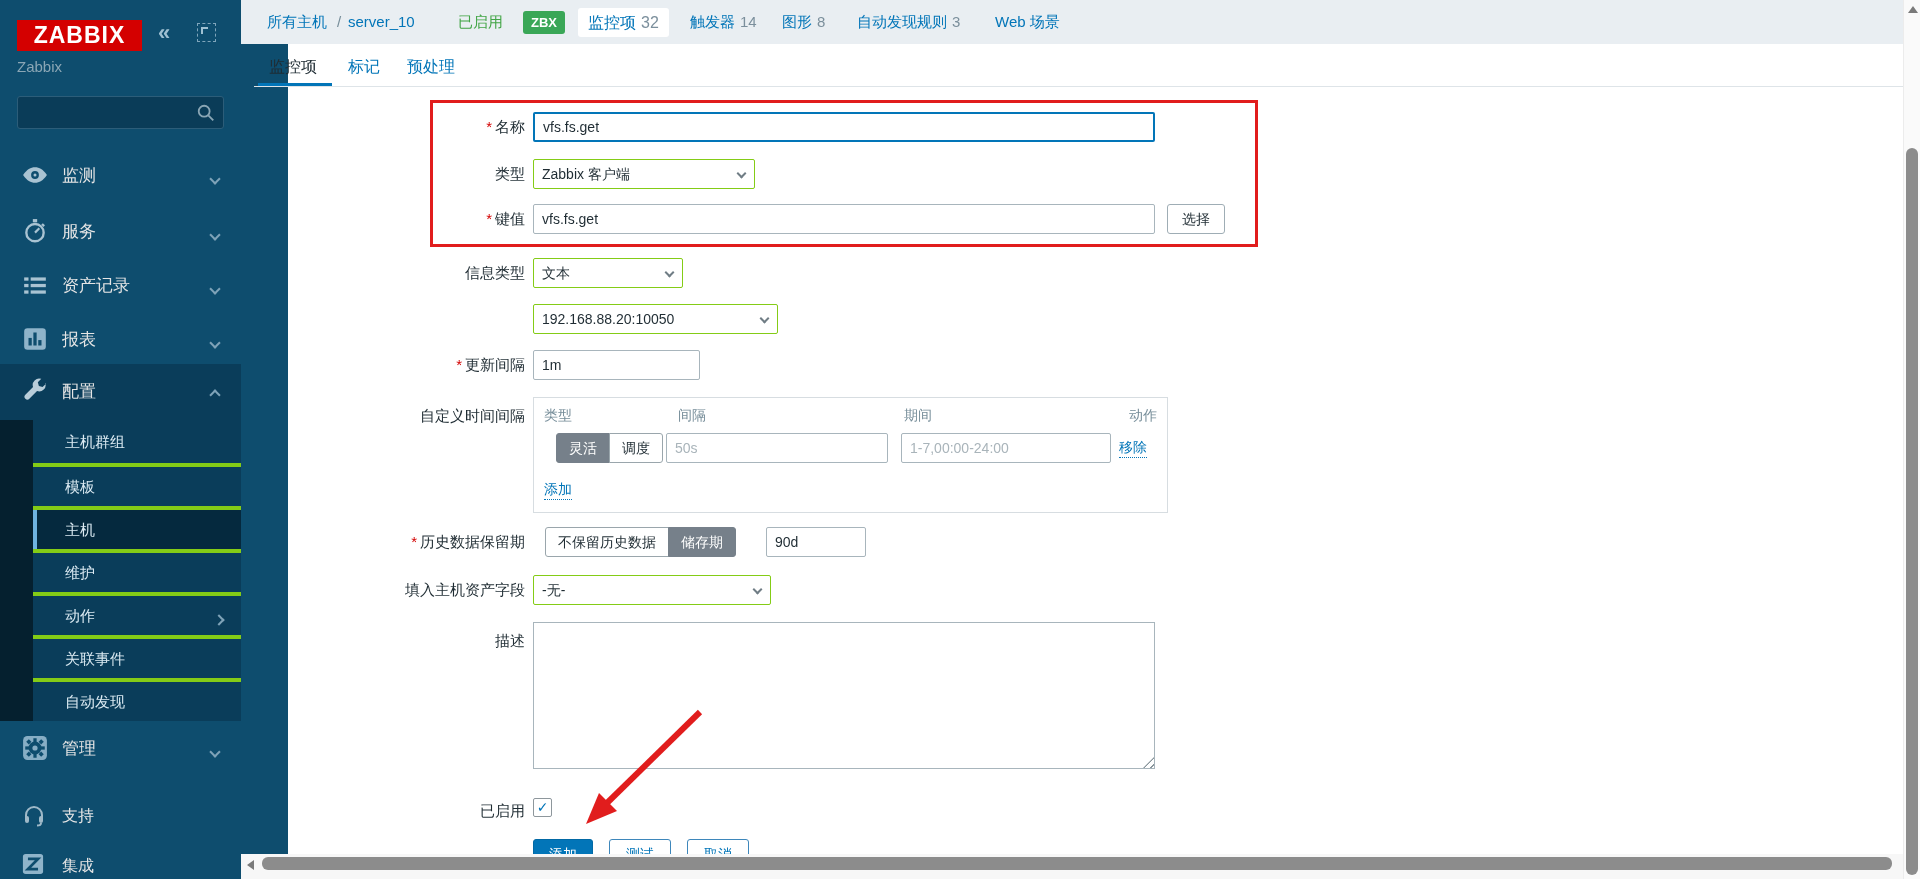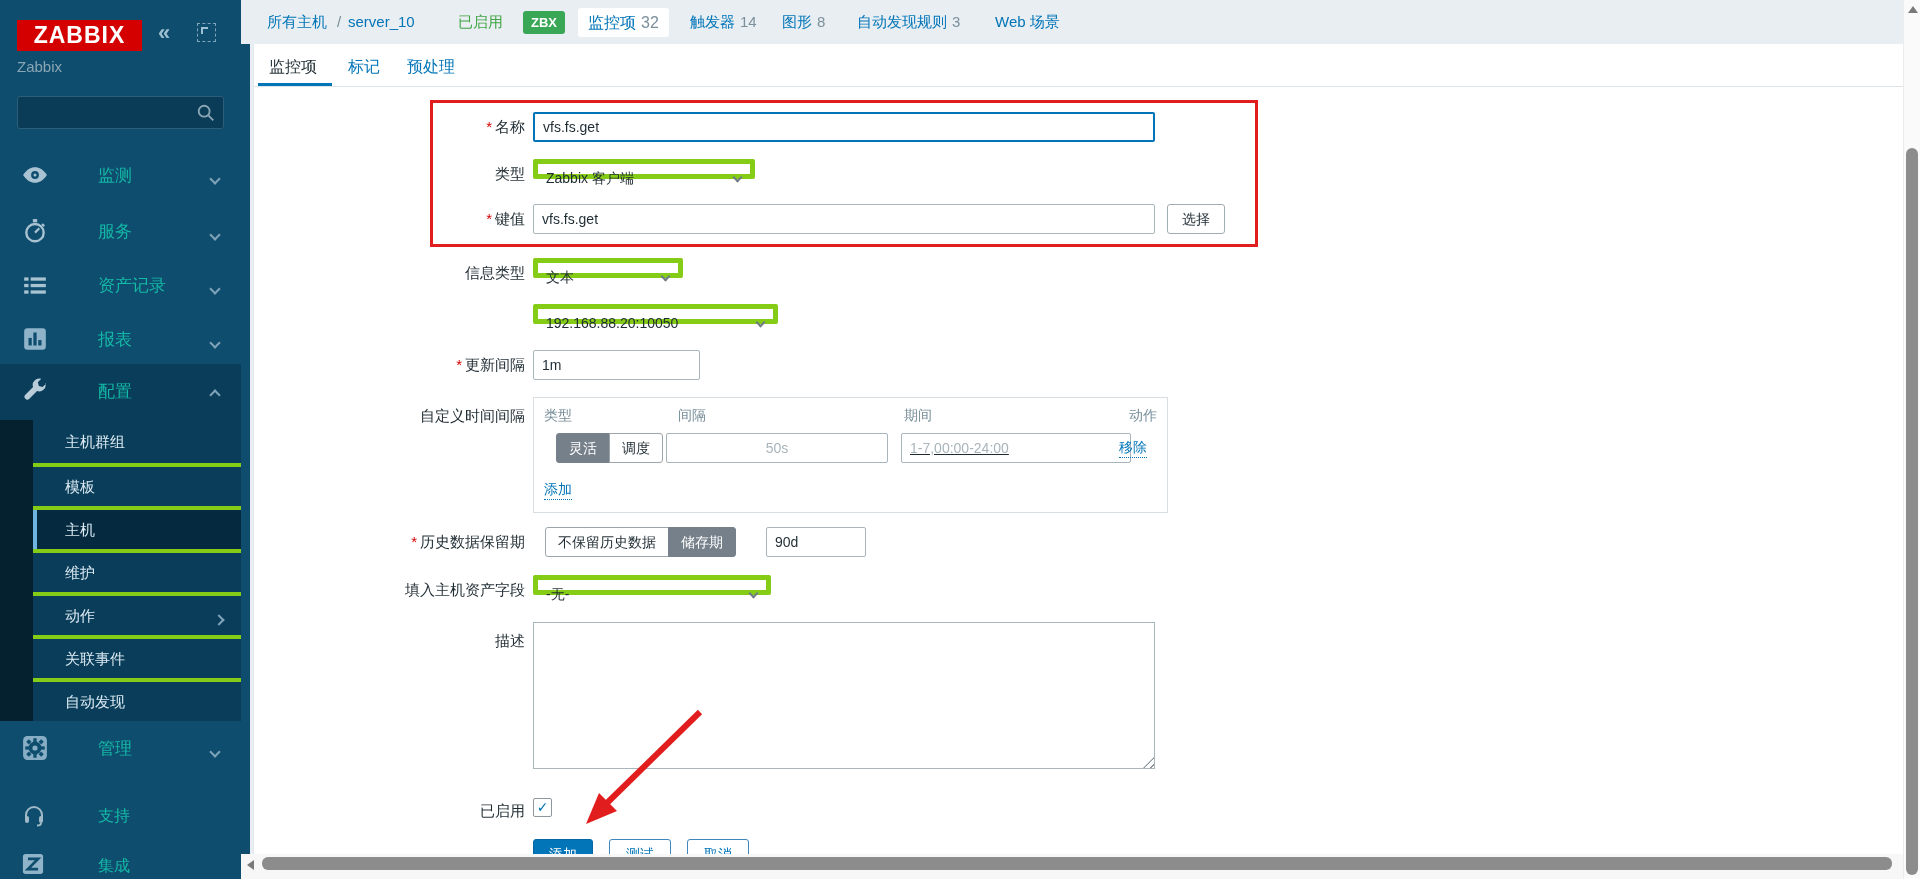--- a/index.html
+++ b/index.html
@@ -2,36 +2,36 @@
 <html><head>
 <meta charset="utf-8">
 <style>
   * { margin:0; padding:0; box-sizing:border-box; }
   html,body { background:#ffffff; }
   #screen {
     position:relative; width:1920px; height:879px; overflow:hidden;
     font-family:"Liberation Sans","DejaVu Sans",sans-serif; color:#1f2c33;
   }
   
-  .sidebar { position:absolute; left:0; top:0; width:250px; height:879px; background:#0e4d6e; }
+  .sidebar { position:absolute; left:0; top:0; width:288px; height:879px; background:#0e4d6e; }
   .logo { position:absolute; left:17px; top:20px; width:125px; height:31px; background:#d40000;
           color:#fff; font-weight:bold; font-size:23px; letter-spacing:1px; text-align:center; line-height:30px; }
   .collapse-btn { position:absolute; left:158px; top:20px; color:#9fc0d2; font-size:22px; font-weight:bold; cursor:pointer; }
   .kiosk-btn { position:absolute; left:197px; top:23px; width:19px; height:19px; border:1px dashed #7fa5bb; }
   .kiosk-btn .k-arrow { position:absolute; left:3px; top:3px; width:7px; height:7px;
           border-left:2px solid #9fc0d2; border-top:2px solid #9fc0d2; }
   .brand { position:absolute; left:17px; top:58px; color:#8aa6b5; font-size:15px; }
   .search-box { position:absolute; left:17px; top:96px; width:207px; height:33px; background:#0a3c58;
           border:1px solid #2c5d79; border-radius:3px; }
   .search-box input { position:absolute; left:8px; top:3px; width:165px; height:25px; background:transparent;
           border:none; outline:none; color:#d6e6ef; font-size:14px; }
   .search-icon { position:absolute; right:7px; top:6px; }
   .menu-item { position:absolute; left:0; width:241px; height:54px; }
   .mi-icon { position:absolute; left:22px; top:50%; transform:translateY(-50%); width:26px; height:26px; }
-  .mi-label { position:absolute; left:62px; top:50%; transform:translateY(-50%); font-size:17px; color:#14b8a6;margin-left:36px; }
+  .mi-label { position:absolute; left:62px; top:50%; transform:translateY(-50%); font-size:17px; color:#e5e5e5; }
   .chev { display:inline-block; width:8px; height:8px; border-right:2px solid #7fa3b8; border-bottom:2px solid #7fa3b8; }
   .chev.down { transform:rotate(45deg); }
   .chev.up { transform:rotate(-135deg); }
   .chev.right { transform:rotate(-45deg); }
   .mi-chev { position:absolute; right:22px; top:50%; margin-top:-6px; }
   .config-section { position:absolute; left:0; top:364px; width:241px; height:357px; background:#0a3d5a; }
   .submenu { position:absolute; left:0; top:420px; width:241px; height:301px; }
   .submenu-strip { position:absolute; left:0; top:0; width:33px; height:301px; background:#05202f; }
   .sub-item { position:absolute; left:33px; width:208px; height:43px; border-top:4px solid #84cc16; }
   .sub-item .s-label { position:absolute; left:32px; top:50%; transform:translateY(-50%); font-size:15px; color:#dcebf3; }
@@ -59,21 +59,21 @@
   .tab.inactive { color:#0275b8; }
   .tab-underline { position:absolute; left:258px; top:83px; width:74px; height:4px; background:#0275b8; }
   .tabs-border { position:absolute; left:254px; top:86px; width:1649px; height:1px; background:#dee4e8; }
   
   .flabel { position:absolute; left:245px; width:280px; text-align:right; font-size:15px; color:#1f2c33; line-height:30px; }
   .req { color:#d40000; margin-right:3px; }
   .finput { position:absolute; height:30px; border:1px solid #a8b5bc; border-radius:2px; background:#fff;
           font-size:14px; color:#1f2c33; padding:0 8px; font-family:inherit; outline:none; }
   .finput.focused { border:2px solid #0275b8; }
   .finput::placeholder { color:#a9b4ba; }
-  .fselect { position:absolute; height:20px; border:5px solid #84cc16; border-radius:2px; background:#fff;
+  .fselect { position:absolute; height:30px; border:1px solid #84cc16; border-radius:2px; background:#fff;
           font-size:14px; line-height:28px; padding:0 26px 0 8px; cursor:pointer; }
   .sel-chev { position:absolute; right:9px; top:10px; width:7px; height:7px;
           border-right:2px solid #707d85; border-bottom:2px solid #707d85; transform:rotate(45deg); }
   .seg { position:absolute; height:30px; display:flex; }
   .seg .seg-btn { height:30px; line-height:28px; padding:0 12px; border:1px solid #9aa6ac; background:#fff;
           font-size:14px; color:#1f2c33; cursor:pointer; margin-left:-1px; }
   .seg .seg-btn:first-child { border-radius:3px 0 0 3px; margin-left:12px; }
   .seg .seg-btn:last-child { border-radius:0 3px 3px 0; }
   .seg .seg-btn.on { background:#76808a; border-color:#76808a; color:#fff; }
   .dlink { color:#0275b8; font-size:14px; border-bottom:1px dotted #0275b8; cursor:pointer; }
@@ -305,22 +305,22 @@
   <div class="flabel" style="top:401px"><span>自定义时间间隔</span></div>
   <div class="ibox">
     <span class="ibox-head" style="left:10px">类型</span>
     <span class="ibox-head" style="left:144px">间隔</span>
     <span class="ibox-head" style="left:370px">期间</span>
     <span class="ibox-head" style="left:595px">动作</span>
     <div class="seg" style="left:10px; top:35px;">
       <span class="seg-btn on">灵活</span>
       <span class="seg-btn">调度</span>
     </div>
-    <input class="finput" style="left: 132px; top: 35px; width: 222px; text-align: center;" placeholder="50s">
-    <input class="finput" style="left: 367px; top: 35px; width: 230px; text-decoration: underline;" placeholder="1-7,00:00-24:00">
+    <input class="finput" style="left: 132px; top: 35px; width: 222px;" placeholder="50s">
+    <input class="finput" style="left: 367px; top: 35px; width: 210px;" placeholder="1-7,00:00-24:00">
     <span class="dlink" style="position:absolute; left:585px; top:41px;">移除</span>
     <span class="dlink" style="position:absolute; left:10px; top:83px;">添加</span>
   </div>
 
   <div class="flabel" style="top:527px"><span class="req">*</span><span>历史数据保留期</span></div>
   <div class="seg" style="left:533px; top:527px;border-radius:10px;">
     <span class="seg-btn">不保留历史数据</span>
     <span class="seg-btn on">储存期</span>
   </div>
   <input class="finput" style="left: 766px; top: 527px; width: 100px;" value="90d">

